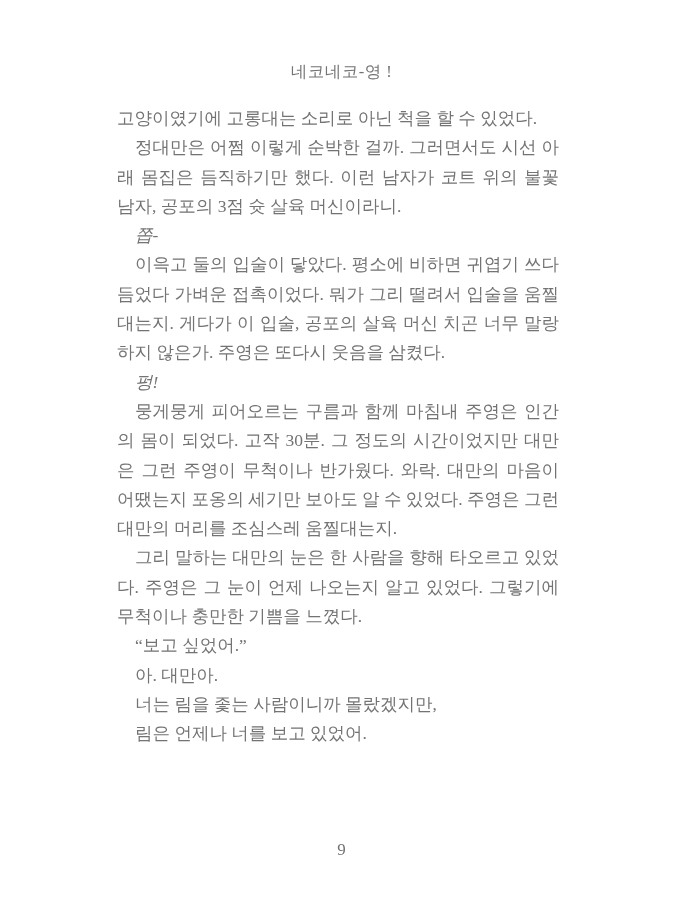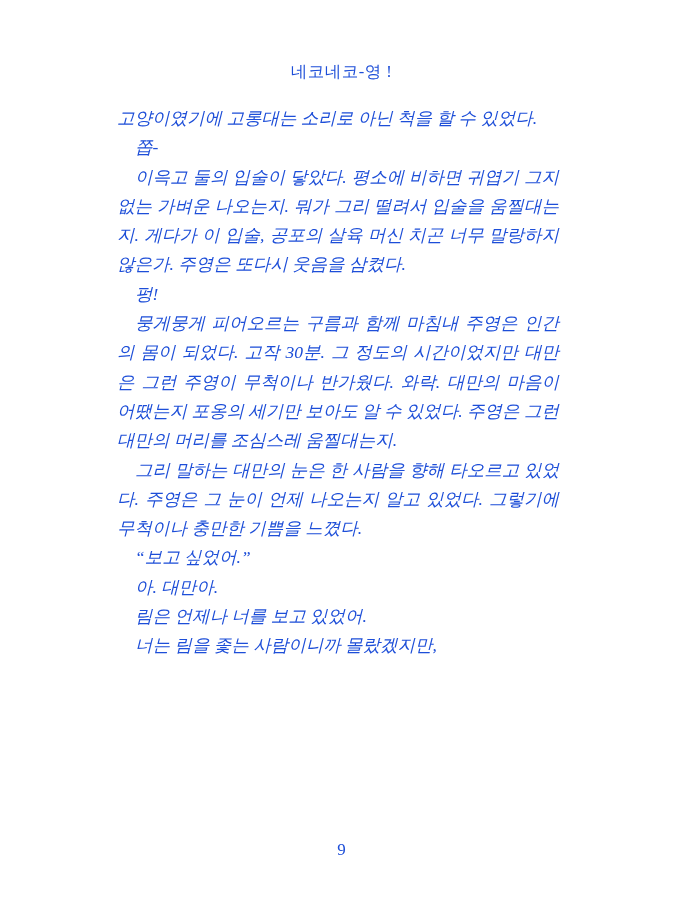--- a/index.html
+++ b/index.html
@@ -11,21 +11,21 @@
     height: 921px;
     background: #ffffff;
   }
   .page {
     position: relative;
     width: 683px;
     height: 921px;
     background: #ffffff;
     overflow: hidden;
     font-family: "Liberation Serif", "DejaVu Serif", serif;
-    color: #1d4ed8;
+    color: #737373;
   }
   .header-title {
     position: absolute;
     top: 62px;
     left: 0;
     width: 100%;
     text-align: center;
     font-size: 16.5px;
     line-height: 20px;
     letter-spacing: 0.5px;
@@ -38,21 +38,20 @@
     font-size: 17.5px;
     line-height: 29.3px;
     text-align: justify;
     word-break: normal;
     overflow-wrap: break-word;
   }
   .para {
     margin: 0;
     padding: 0;
     text-indent: 18px;
-    font-style: italic;
   }
   .para.no-indent {
     text-indent: 0;
   }
   .para.sfx {
     font-style: italic;
     text-align: left;
   }
   .page-number {
     position: absolute;
@@ -65,25 +64,26 @@
   }
 </style>
 </head>
 <body>
 
 <div class="page">
   <div class="header-title">네코네코-영 !</div>
 
   <div class="body-text">
       <p class="para no-indent">고양이였기에 고롱대는 소리로 아닌 척을 할 수 있었다.</p>
+      <p class="para">정대만은 어쩜 이렇게 순박한 걸까. 그러면서도 시선 아래 몸집은 듬직하기만 했다. 이런 남자가 코트 위의 불꽃 남자, 공포의 3점 슛 살육 머신이라니.</p>
       <p class="para sfx">쫍-</p>
-      <p class="para">이윽고 둘의 입술이 닿았다. 평소에 비하면 귀엽기 그지없는 가벼운 나오는지. 뭐가 그리 떨려서 입술을 움찔대는지. 게다가 이 입술, 공포의 살육 머신 치곤 너무 말랑하지 않은가. 주영은 또다시 웃음을 삼켰다.</p>
+      <p class="para">이윽고 둘의 입술이 닿았다. 평소에 비하면 귀엽기 쓰다듬었다 가벼운 접촉이었다. 뭐가 그리 떨려서 입술을 움찔대는지. 게다가 이 입술, 공포의 살육 머신 치곤 너무 말랑하지 않은가. 주영은 또다시 웃음을 삼켰다.</p>
       <p class="para sfx">펑!</p>
       <p class="para">뭉게뭉게 피어오르는 구름과 함께 마침내 주영은 인간의 몸이 되었다. 고작 30분. 그 정도의 시간이었지만 대만은 그런 주영이 무척이나 반가웠다. 와락. 대만의 마음이 어땠는지 포옹의 세기만 보아도 알 수 있었다. 주영은 그런 대만의 머리를 조심스레 움찔대는지.</p>
       <p class="para">그리 말하는 대만의 눈은 한 사람을 향해 타오르고 있었다. 주영은 그 눈이 언제 나오는지 알고 있었다. 그렇기에 무척이나 충만한 기쁨을 느꼈다.</p>
       <p class="para">“보고 싶었어.”</p>
       <p class="para">아. 대만아.</p>
+      <p class="para">너는 림을 좇는 사람이니까 몰랐겠지만,</p>
       <p class="para">림은 언제나 너를 보고 있었어.</p>
-      <p class="para">너는 림을 좇는 사람이니까 몰랐겠지만,</p>
     </div>
 
   <div class="page-number">9</div>
 </div>
 
 </body></html>

